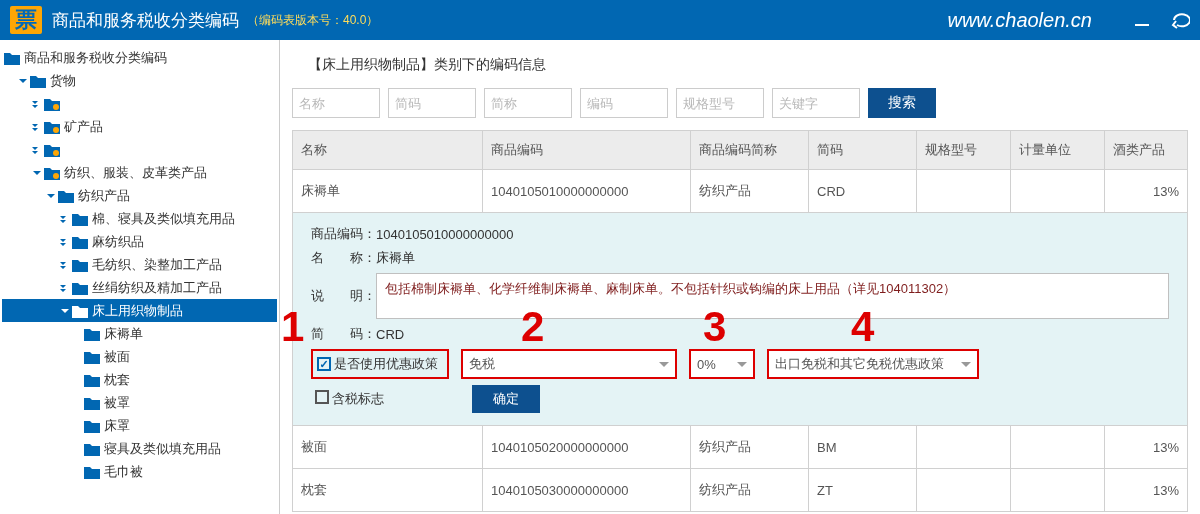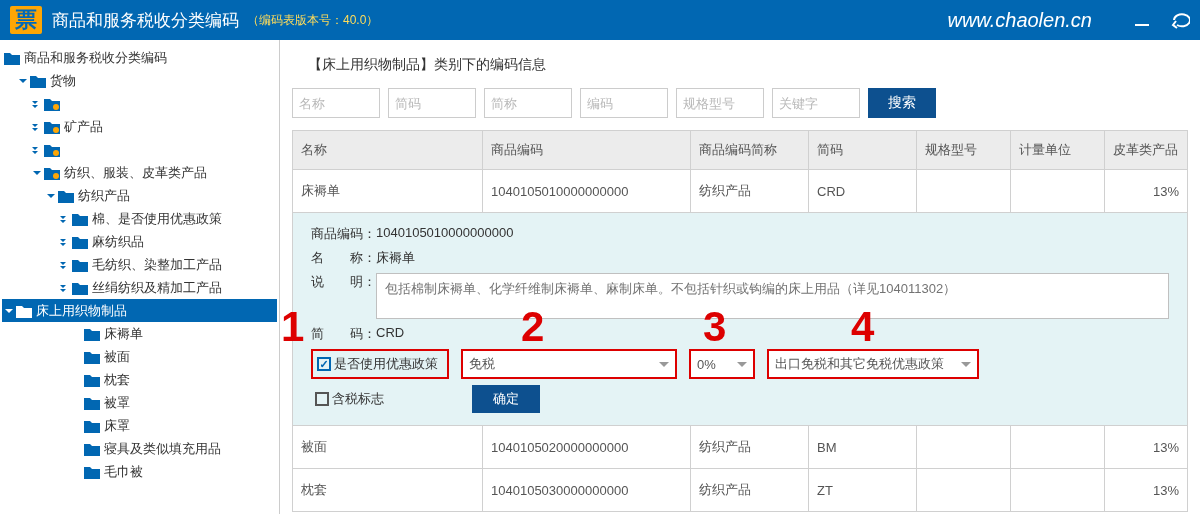--- a/index.html
+++ b/index.html
@@ -30,22 +30,22 @@
 .content-title { font-size: 14px; color: #333; margin: 6px 0 14px 16px; }
 .filters { display: flex; gap: 8px; margin-bottom: 12px; }
 .filters input { width: 88px; height: 30px; border: 1px solid #ccc; padding: 0 6px; font-size: 13px; color: #999; }
 .filters input::placeholder { color: #b8b8b8; }
 .btn-search { background: #0d508f; color: #fff; border: none; height: 30px; width: 68px; font-size: 14px; cursor: pointer; }
 .table { border-collapse: collapse; width: 100%; }
 .table th { background: #ececec; border: 1px solid #d0d0d0; padding: 10px 8px; text-align: left; font-weight: normal; color: #555; font-size: 13px; }
 .table td { border-left: 1px solid #d0d0d0; border-right: 1px solid #d0d0d0; border-bottom: 1px solid #d0d0d0; padding: 12px 8px; font-size: 13px; color: #555; }
 .table td.num { text-align: right; }
 .detail { background: #e4f3f5; border: 1px solid #d0d0d0; border-top: none; padding: 12px 18px; }
-.detail-row { display: flex; align-items: flex-start; margin-bottom: 6px; font-size: 13px; }
-.detail-textarea { flex: 1; border: 1px solid #c0c0c0; background: #fff; padding: 6px 8px; font-size: 13px; color: #737373; height: 46px; width: 580px; line-height: 1.4; overflow-y: auto; }
+.detail-row { display: flex; align-items: center; margin-bottom: 6px; font-size: 13px; }
+.detail-textarea { flex: 1; border: 1px solid #c0c0c0; background: #fff; padding: 6px 8px; font-size: 13px; color: #7f1d1d; height: 46px; width: 580px; line-height: 1.4; overflow-y: auto; }
 .detail-textarea::-webkit-scrollbar { width: 16px; }
 .anno-row { display: flex; align-items: center; gap: 4px; margin-top: 6px; position: relative; }
 .anno-num { position: absolute; font-size: 42px; font-weight: bold; color: #d00; }
 .check-box { display: flex; align-items: center; border: 2px solid #d00; padding: 2px 4px; height: 30px; width: 138px; }
 .ck { width: 14px; height: 14px; border: 2px solid #0167b2; display: inline-flex; align-items: center; justify-content: center; margin-right: 3px; flex-shrink:0;}
 .ck.on::after { content: "✓"; color: #0167b2; font-size: 11px; font-weight: bold; }
 .ck2 { border-color: #555; }
 .sel-box { border: 2px solid #d00; height: 30px; display: flex; align-items: center; background: #fff; padding: 0 6px; position: relative; font-size: 13px; color: #555; }
 .sel-box::after { content: ""; position: absolute; right: 6px; top: 50%; margin-top: -2px; border: 5px solid transparent; border-top-color: #999; }
 .btn-ok { background: #0d508f; color: #fff; border: none; height: 28px; width: 68px; font-size: 13px; cursor: pointer; }
@@ -135,21 +135,21 @@
           </svg>
         <span class="tree-label">纺织产品</span>
       </div>
       <div class="tree-row" style="padding-left:56px">
         <svg class="dcaret" viewBox="0 0 14 14">
             <path fill="#0167b2" d="M2 4l3 3 3-3zM2 8l3 3 3-3z"></path>
           </svg>
         <svg class="fld" viewBox="0 0 16 14">
             <path class="fcol" d="M0 2h6l2 2h8v10H0z"></path>
           </svg>
-        <span class="tree-label">棉、是否使用优惠政策</span>
+        <span class="tree-label">棉、寝具及类似填充用品</span>
       </div>
       <div class="tree-row" style="padding-left:56px">
         <svg class="dcaret" viewBox="0 0 14 14">
             <path fill="#0167b2" d="M2 4l3 3 3-3zM2 8l3 3 3-3z"></path>
           </svg>
         <svg class="fld" viewBox="0 0 16 14">
             <path class="fcol" d="M0 2h6l2 2h8v10H0z"></path>
           </svg>
         <span class="tree-label">麻纺织品</span>
       </div>
@@ -164,21 +164,21 @@
       </div>
       <div class="tree-row" style="padding-left:56px">
         <svg class="dcaret" viewBox="0 0 14 14">
             <path fill="#0167b2" d="M2 4l3 3 3-3zM2 8l3 3 3-3z"></path>
           </svg>
         <svg class="fld" viewBox="0 0 16 14">
             <path class="fcol" d="M0 2h6l2 2h8v10H0z"></path>
           </svg>
         <span class="tree-label">丝绢纺织及精加工产品</span>
       </div>
-      <div class="tree-row sel" style="">
+      <div class="tree-row sel" style="padding-left:56px">
         <svg class="caret" viewBox="0 0 14 14">
             <path fill="#fff" d="M3 5l4 4 4-4z"></path>
           </svg>
         <svg class="fld" viewBox="0 0 16 14">
             <path class="fcol" d="M0 2h6l2 2h8v10H0z"></path>
           </svg>
         <span class="tree-label">床上用织物制品</span>
       </div>
       <div class="tree-row" style="padding-left:82px">
         <svg class="fld" viewBox="0 0 16 14">
@@ -249,21 +249,21 @@
           <col>
         </colgroup>
       <thead>
           <tr>
         <th>名称</th>
         <th>商品编码</th>
         <th>商品编码简称</th>
         <th>简码</th>
         <th>规格型号</th>
         <th>计量单位</th>
-        <th>皮革类产品</th>
+        <th>酒类产品</th>
       </tr>
         </thead>
       <tbody>
         <tr>
           <td>床褥单</td>
           <td>1040105010000000000</td>
           <td>纺织产品</td>
           <td>CRD</td>
           <td></td>
           <td></td>
@@ -305,21 +305,21 @@
         </div>
         <div class="sel-box" style="width:66px;margin-left:8px">
           <span>0%</span>
         </div>
         <div class="sel-box" style="width:212px;margin-left:8px">
           <span>出口免税和其它免税优惠政策</span>
         </div>
       </div>
 
       <div class="anno-row" style="margin-top:6px">
-        <div style="display:flex;align-items:center;width:138px;padding:2px 4px">
+        <div style="display:flex;align-items:flex-start;width:138px;padding:2px 4px">
           <span class="ck ck2"></span>
           <span>含税标志</span>
         </div>
         <button class="btn-ok" style="margin-left:19px">确定</button>
       </div>
     </div>
 
     <table class="table">
       <colgroup>
           <col style="width:190px">

